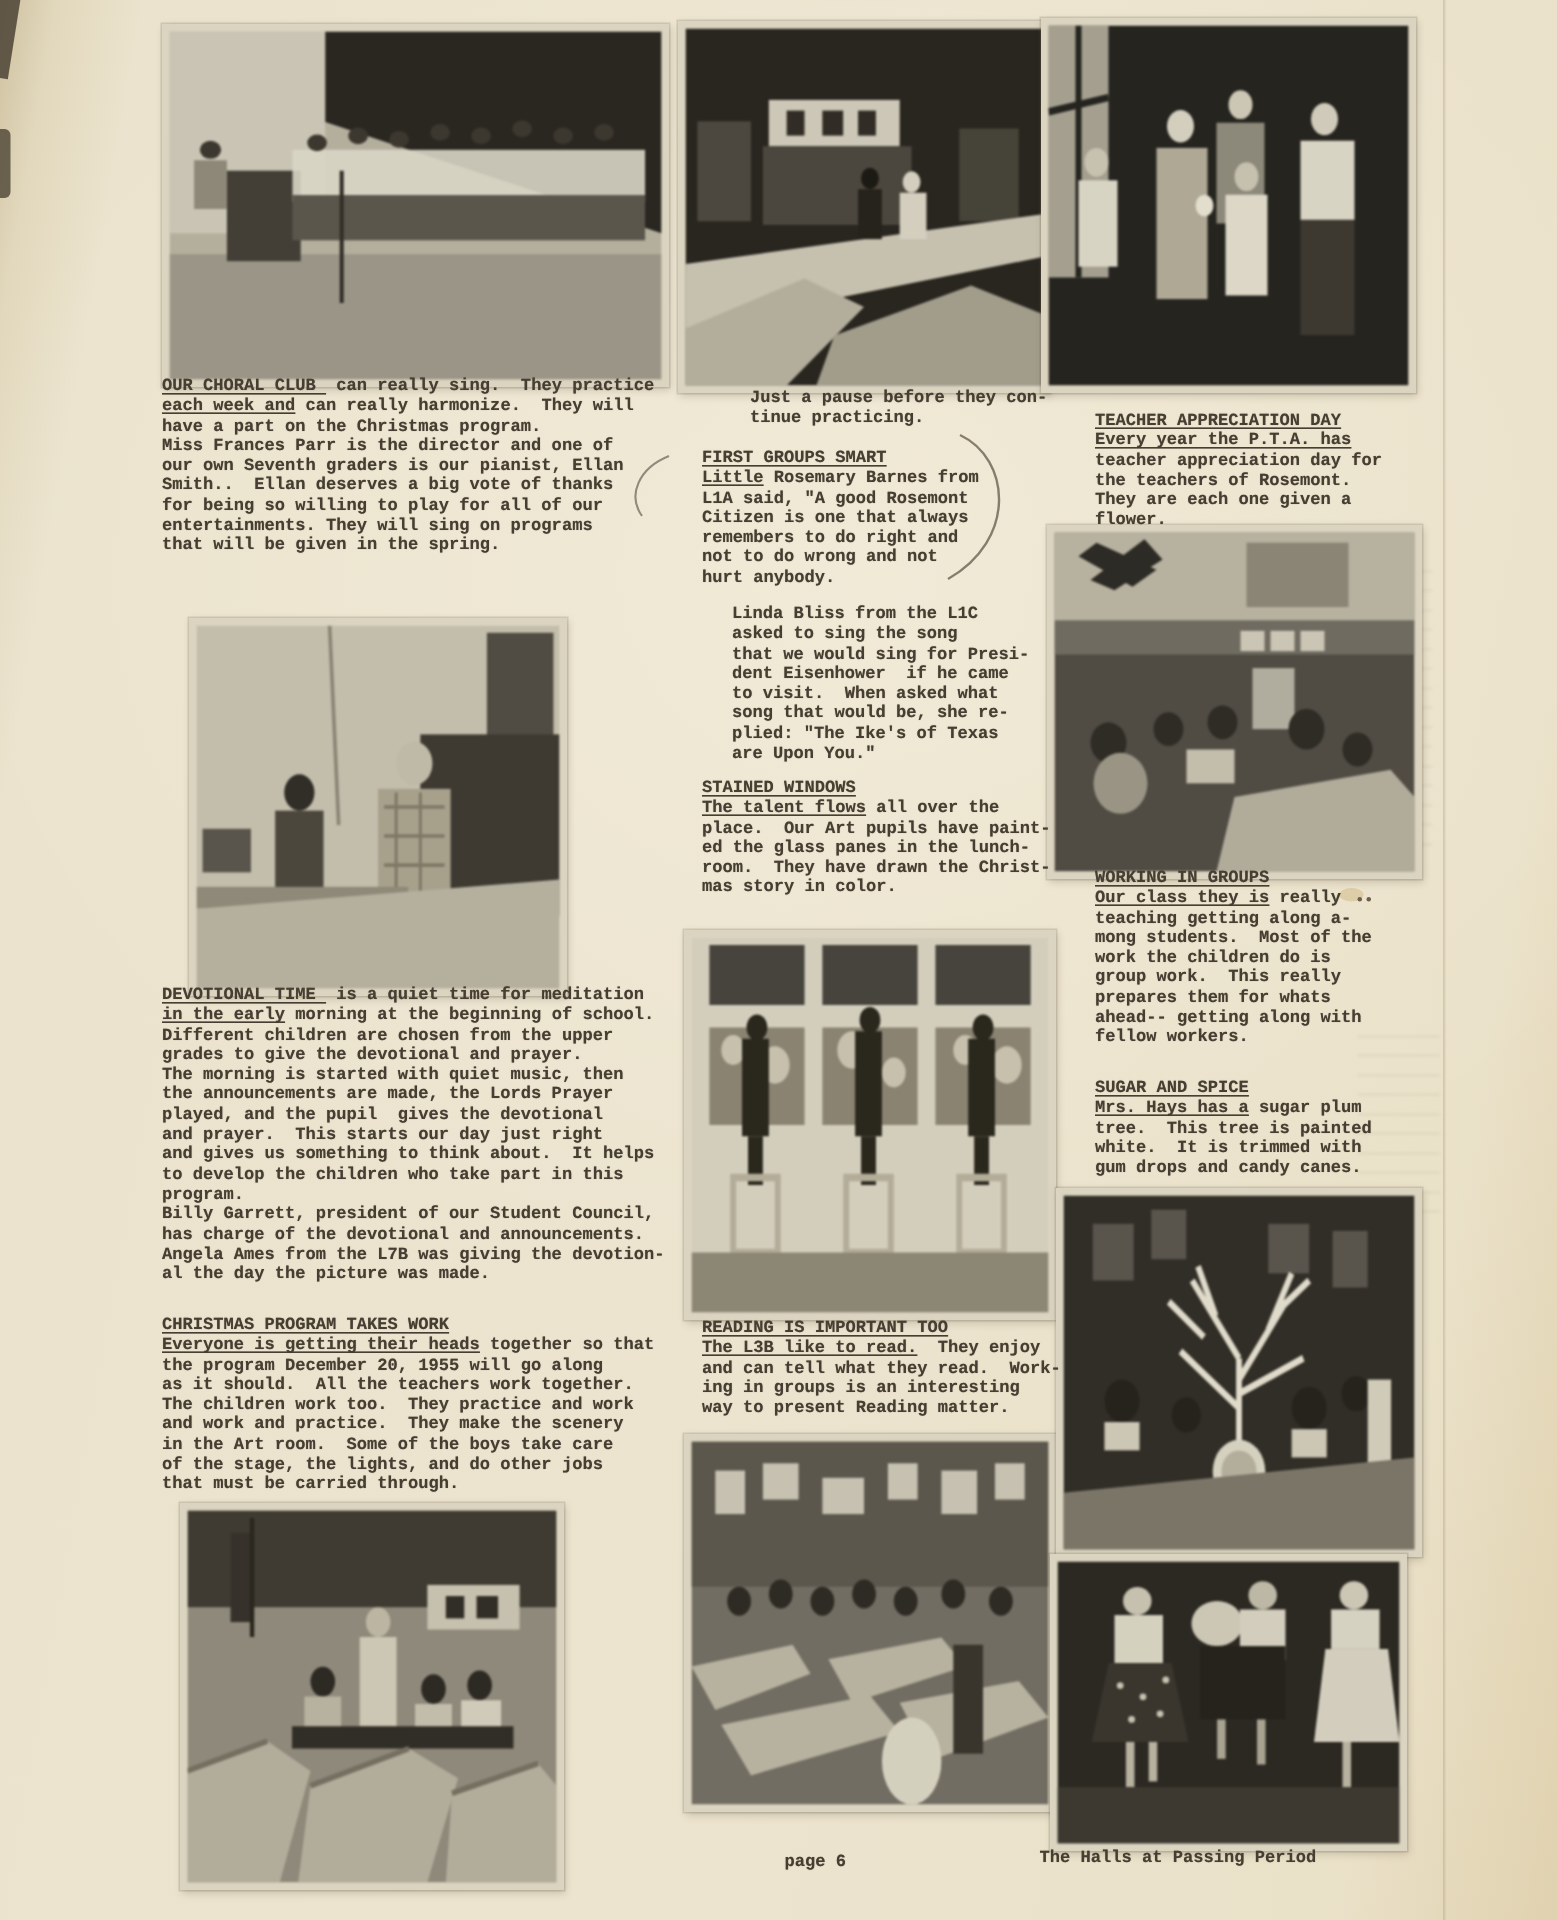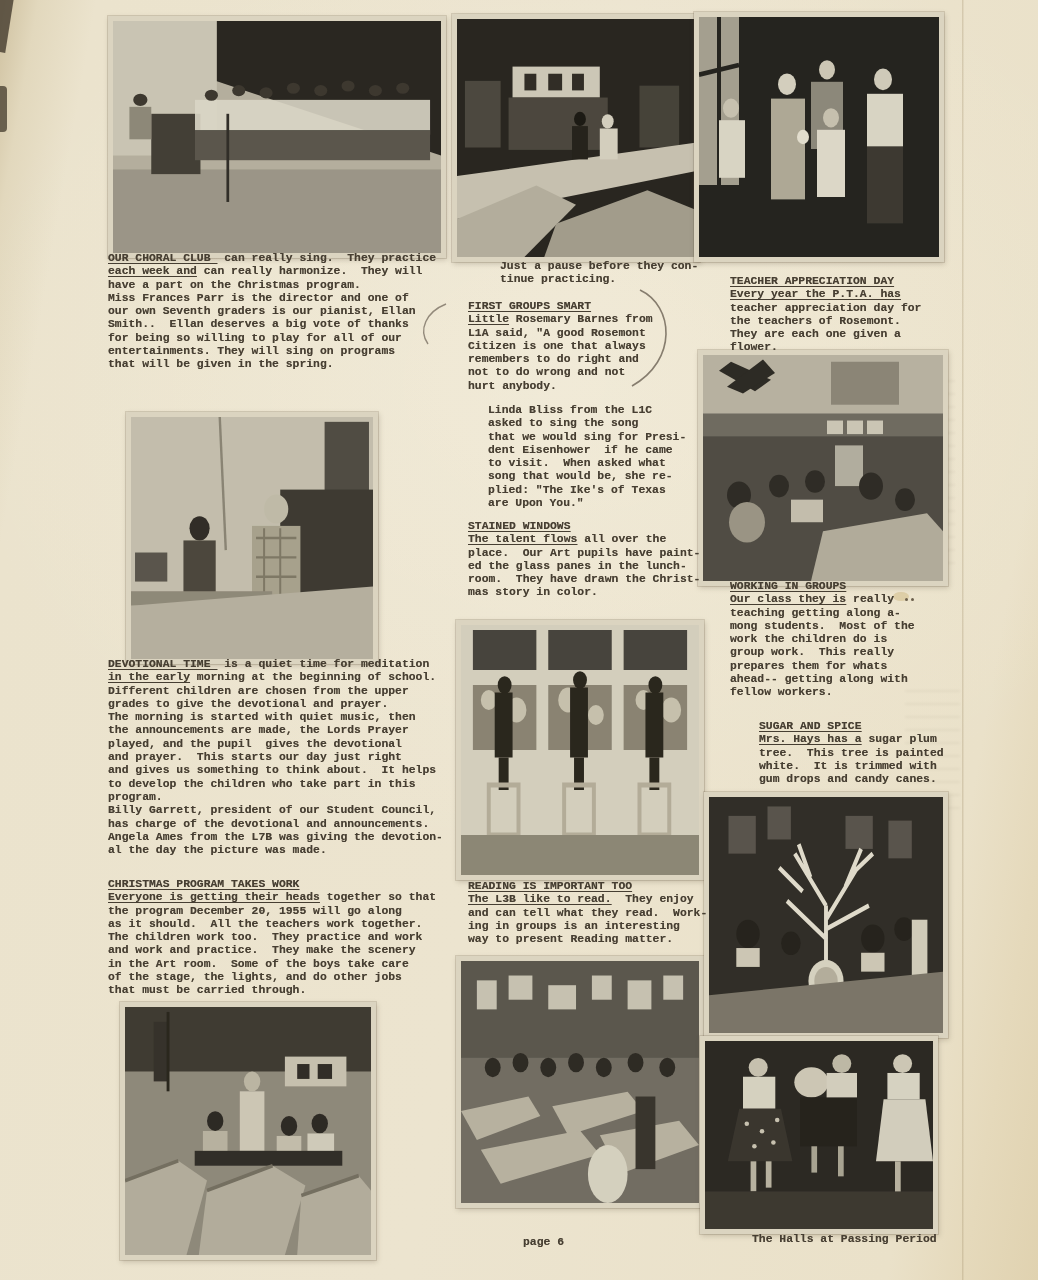--- a/index.html
+++ b/index.html
@@ -360,21 +360,21 @@
 <div class="tx" style="left:730px;top:580px;width:212px;"><span class="u">WORKING IN GROUPS</span><span>
 </span><span class="u">Our class they is</span><span> really
 teaching getting along a-
 mong students.  Most of the
 work the children do is
 group work.  This really
 prepares them for whats
 ahead-- getting along with
 fellow workers.</span></div>
 
-<div class="tx" style="left:730px;top:720px;width:212px;margin-left:29px;"><span class="u">SUGAR AND SPICE</span><span>
+<div class="tx" style="left:730px;top:720px;width:212px;"><span class="u">SUGAR AND SPICE</span><span>
 </span><span class="u">Mrs. Hays has a</span><span> sugar plum
 tree.  This tree is painted
 white.  It is trimmed with
 gum drops and candy canes.</span></div>
 
 <div class="tx" style="left:108px;top:658px;width:348px;"><span class="u">DEVOTIONAL TIME </span><span> is a quiet time for meditation
 </span><span class="u">in the early</span><span> morning at the beginning of school.
 Different children are chosen from the upper
 grades to give the devotional and prayer.
 The morning is started with quiet music, then
@@ -400,13 +400,13 @@
 that must be carried through.</span></div>
 
 <div class="tx" style="left:468px;top:880px;width:248px;"><span class="u">READING IS IMPORTANT TOO</span><span>
 </span><span class="u">The L3B like to read.</span><span>  They enjoy
 and can tell what they read.  Work-
 ing in groups is an interesting
 way to present Reading matter.</span></div>
 
 <div class="tx" style="left:523px;top:1236px;text-align:center;">page 6</div>
 
-<div class="tx" style="left:752px;top:1233px;text-align:right;">The Halls at Passing Period</div>
+<div class="tx" style="left:693px;top:1233px;text-align:right;">The Halls at Passing Period</div>
 
 </body></html>

